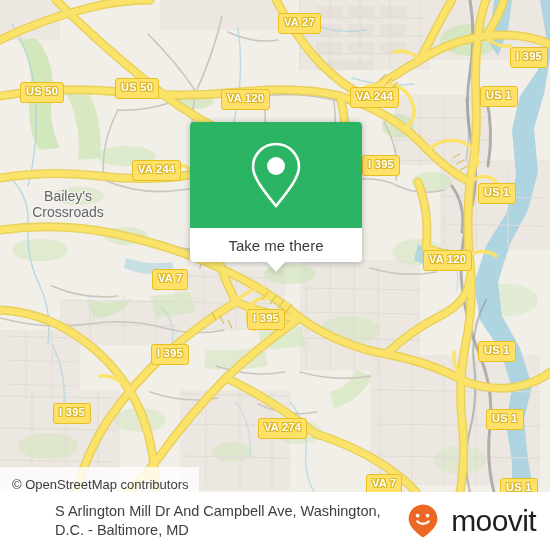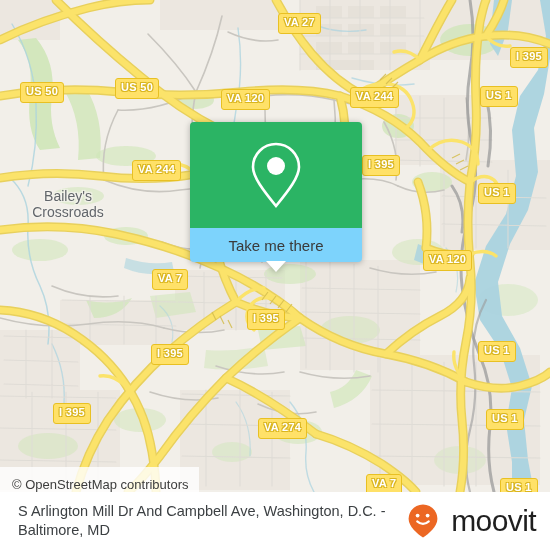--- a/index.html
+++ b/index.html
@@ -93,21 +93,21 @@
     border-radius: 4px 4px 0 0;
     display: flex;
     align-items: center;
     justify-content: center;
   }
   #callout-white {
     position: absolute;
     left: 0; top: 106px;
     width: 172px;
     height: 34px;
-    background: #7dd3fc;
+    background: #ffffff;
     border-radius: 0 0 4px 4px;
     display: flex;
     align-items: center;
     justify-content: center;
   }
   #callout-label {
     color: #3a3a3a;
     font-family: "Liberation Sans", sans-serif;
     font-size: 15px;
     line-height: 17px;
@@ -159,20 +159,21 @@
     box-sizing: border-box;
     overflow: hidden;
   }
   #footer-title {
     color: #3c4043;
     font-family: "Liberation Sans", sans-serif;
     font-size: 14.5px;
     line-height: 19px;
     max-width: 405px;
     white-space: pre-line;
+    margin-left: 37px;
   }
   #brand {
     display: flex;
     align-items: center;
     gap: 12px;
     flex: none;
   }
   #brand-wordmark {
     color: #1f1f1f;
     font-family: "Liberation Sans", sans-serif;

